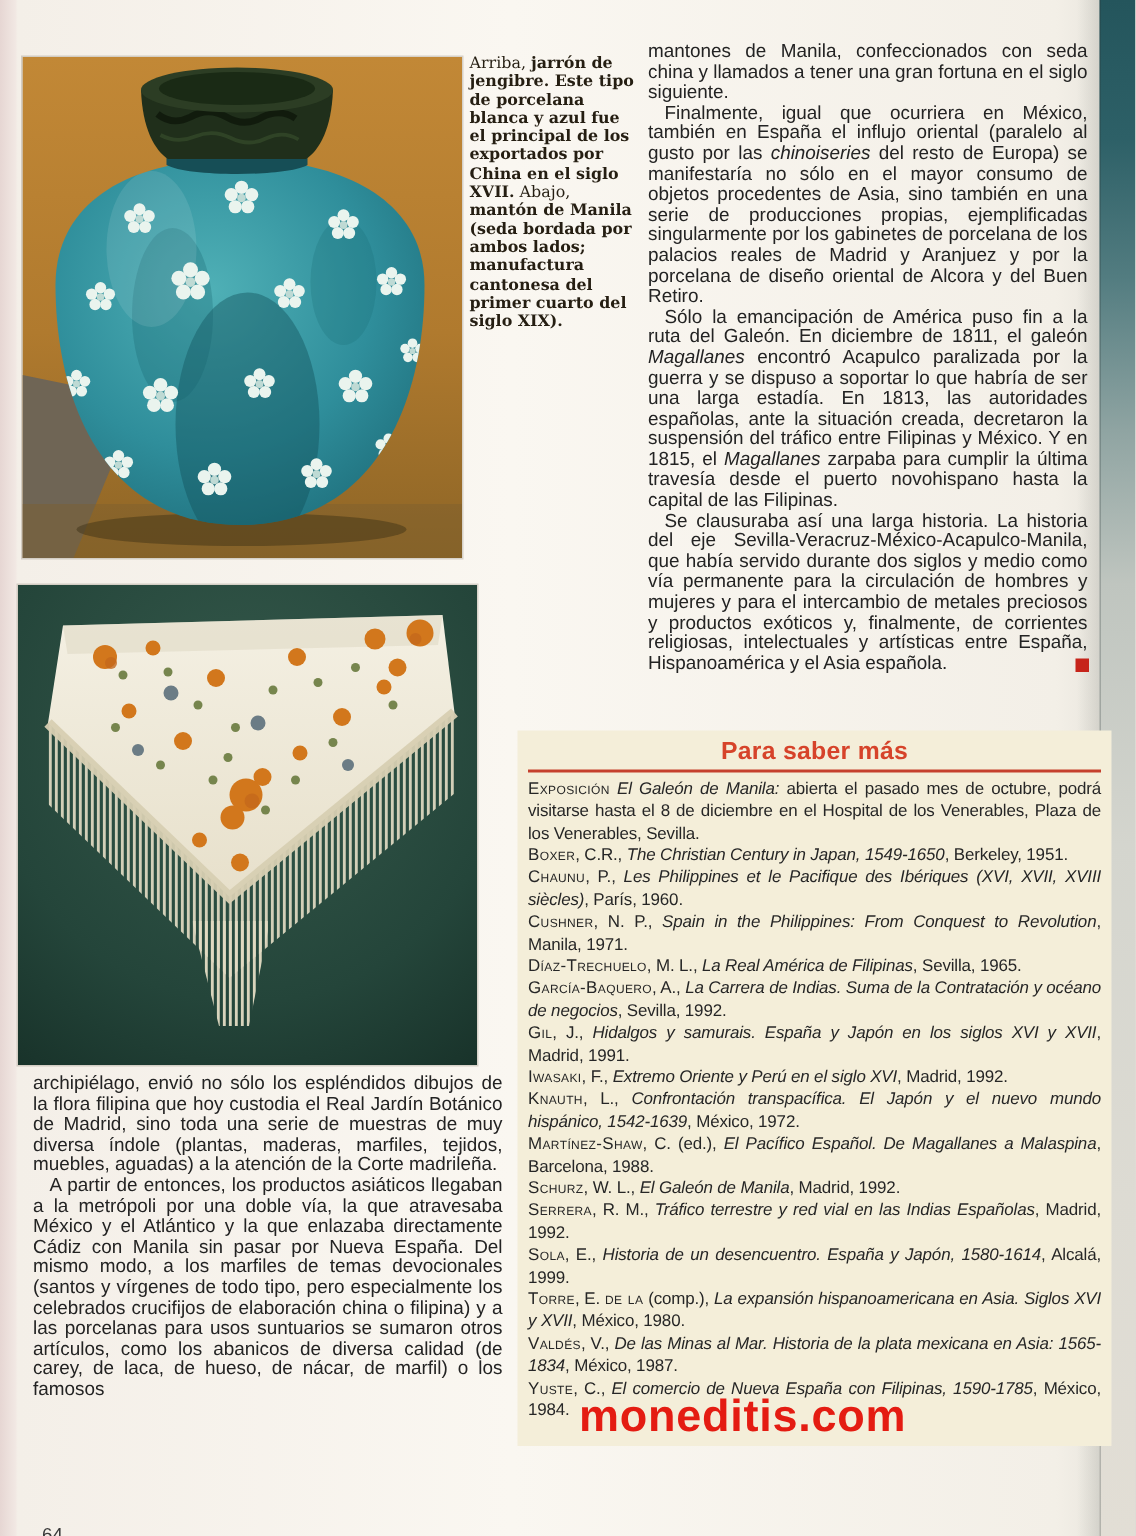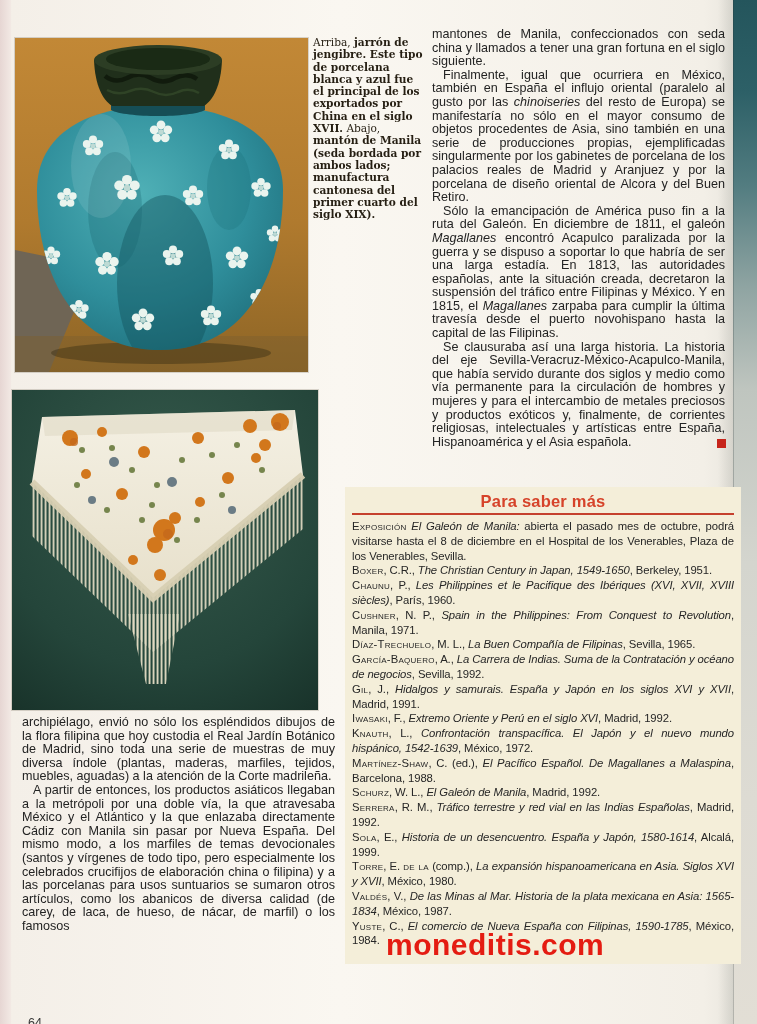--- a/index.html
+++ b/index.html
@@ -211,21 +211,21 @@
   </div>
 
   <section class="infobox">
     <h2 class="infobox-title">Para saber más</h2>
     <div class="infobox-rule"></div>
     <div>
       <p class="bib"><span class="seg-sc">Exposición</span><span class="seg-r"> </span><span class="seg-i">El Galeón de Manila:</span><span class="seg-r"> abierta el pasado mes de octubre, podrá visitarse hasta el 8 de diciembre en el Hospital de los Venerables, Plaza de los Venerables, Sevilla.</span></p>
       <p class="bib"><span class="seg-sc">Boxer</span><span class="seg-r">, C.R., </span><span class="seg-i">The Christian Century in Japan, 1549-1650</span><span class="seg-r">, Berkeley, 1951.</span></p>
       <p class="bib"><span class="seg-sc">Chaunu</span><span class="seg-r">, P., </span><span class="seg-i">Les Philippines et le Pacifique des Ibériques (XVI, XVII, XVIII siècles)</span><span class="seg-r">, París, 1960.</span></p>
       <p class="bib"><span class="seg-sc">Cushner</span><span class="seg-r">, N. P., </span><span class="seg-i">Spain in the Philippines: From Conquest to Revolution</span><span class="seg-r">, Manila, 1971.</span></p>
-      <p class="bib"><span class="seg-sc">Díaz-Trechuelo</span><span class="seg-r">, M. L., </span><span class="seg-i">La Buen Compañía de Filipinas</span><span class="seg-r">, Sevilla, 1965.</span></p>
+      <p class="bib"><span class="seg-sc">Díaz-Trechuelo</span><span class="seg-r">, M. L., </span><span class="seg-i">La Real América de Filipinas</span><span class="seg-r">, Sevilla, 1965.</span></p>
       <p class="bib"><span class="seg-sc">García-Baquero</span><span class="seg-r">, A., </span><span class="seg-i">La Carrera de Indias. Suma de la Contratación y océano de negocios</span><span class="seg-r">, Sevilla, 1992.</span></p>
       <p class="bib"><span class="seg-sc">Gil</span><span class="seg-r">, J., </span><span class="seg-i">Hidalgos y samurais. España y Japón en los siglos XVI y XVII</span><span class="seg-r">, Madrid, 1991.</span></p>
       <p class="bib"><span class="seg-sc">Iwasaki</span><span class="seg-r">, F., </span><span class="seg-i">Extremo Oriente y Perú en el siglo XVI</span><span class="seg-r">, Madrid, 1992.</span></p>
       <p class="bib"><span class="seg-sc">Knauth</span><span class="seg-r">, L., </span><span class="seg-i">Confrontación transpacífica. El Japón y el nuevo mundo hispánico, 1542-1639</span><span class="seg-r">, México, 1972.</span></p>
       <p class="bib"><span class="seg-sc">Martínez-Shaw</span><span class="seg-r">, C. (ed.), </span><span class="seg-i">El Pacífico Español. De Magallanes a Malaspina</span><span class="seg-r">, Barcelona, 1988.</span></p>
       <p class="bib"><span class="seg-sc">Schurz</span><span class="seg-r">, W. L., </span><span class="seg-i">El Galeón de Manila</span><span class="seg-r">, Madrid, 1992.</span></p>
       <p class="bib"><span class="seg-sc">Serrera</span><span class="seg-r">, R. M., </span><span class="seg-i">Tráfico terrestre y red vial en las Indias Españolas</span><span class="seg-r">, Madrid, 1992.</span></p>
       <p class="bib"><span class="seg-sc">Sola</span><span class="seg-r">, E., </span><span class="seg-i">Historia de un desencuentro. España y Japón, 1580-1614</span><span class="seg-r">, Alcalá, 1999.</span></p>
       <p class="bib"><span class="seg-sc">Torre</span><span class="seg-r">, E. </span><span class="seg-sc">de la</span><span class="seg-r"> (comp.), </span><span class="seg-i">La expansión hispanoamericana en Asia. Siglos XVI y XVII</span><span class="seg-r">, México, 1980.</span></p>
       <p class="bib"><span class="seg-sc">Valdés</span><span class="seg-r">, V., </span><span class="seg-i">De las Minas al Mar. Historia de la plata mexicana en Asia: 1565-1834</span><span class="seg-r">, México, 1987.</span></p>

